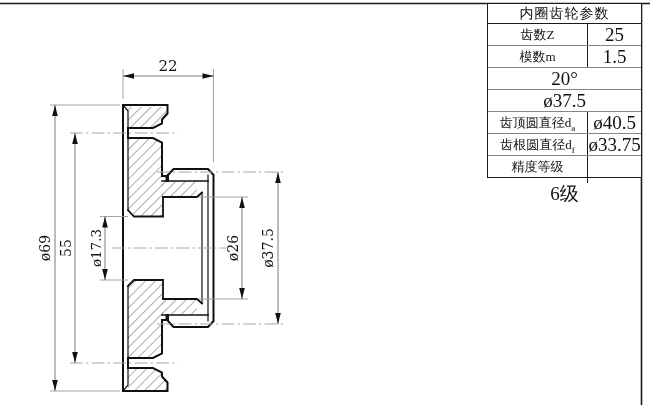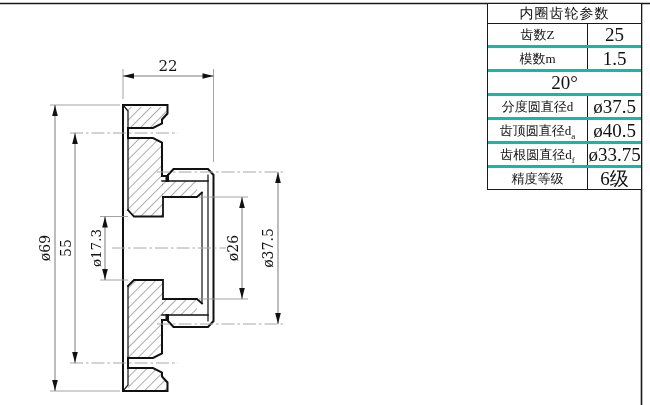--- a/index.html
+++ b/index.html
@@ -11,22 +11,22 @@
   
   .spec-table{
     position:absolute;left:487px;top:3px;width:155px;
     border:1.5px solid #1a1a1a;background:#fff;color:#111;
     box-sizing:border-box;
   }
   .t-title{
     height:19px;line-height:19px;text-align:center;font-size:14px;
     border-bottom:1px solid #1a1a1a;letter-spacing:1px;white-space:nowrap;
   }
-  .t-row{display:flex;height:21px;border-bottom:3px solid #14b8a6;}
-  .t-row:last-child{border-bottom:none;}
+  .t-row{display:flex;height:21px;border-bottom:1px solid #14b8a6;}
+  .t-row:last-child{border-bottom:none;flex-direction:column;}
   .t-label{
     width:100px;border-right:1px solid #1a1a1a;text-align:center;
     font-size:13px;line-height:21px;white-space:nowrap;box-sizing:border-box;
   }
   .t-label sub{font-size:9px;}
   .t-value{flex:1;text-align:center;font-size:19px;line-height:21px;white-space:nowrap;}
   .dimtext{font-family:"DejaVu Serif","Liberation Serif",serif;fill:#111;}
 </style>
 </head>
 <body>
@@ -134,21 +134,20 @@
       <div class="t-value">25</div>
     </div>
     <div class="t-row">
       <div class="t-label"><span>模数m</span><sub></sub></div>
       <div class="t-value">1.5</div>
     </div>
     <div class="t-row">
       <div class="t-value">20°</div>
     </div>
     <div class="t-row">
-      <div class="t-label"><span>分度圆直径d</span><sub></sub></div>
       <div class="t-value">ø37.5</div>
     </div>
     <div class="t-row">
       <div class="t-label"><span>齿顶圆直径d</span><sub>a</sub></div>
       <div class="t-value">ø40.5</div>
     </div>
     <div class="t-row">
       <div class="t-label"><span>齿根圆直径d</span><sub>f</sub></div>
       <div class="t-value">ø33.75</div>
     </div>

